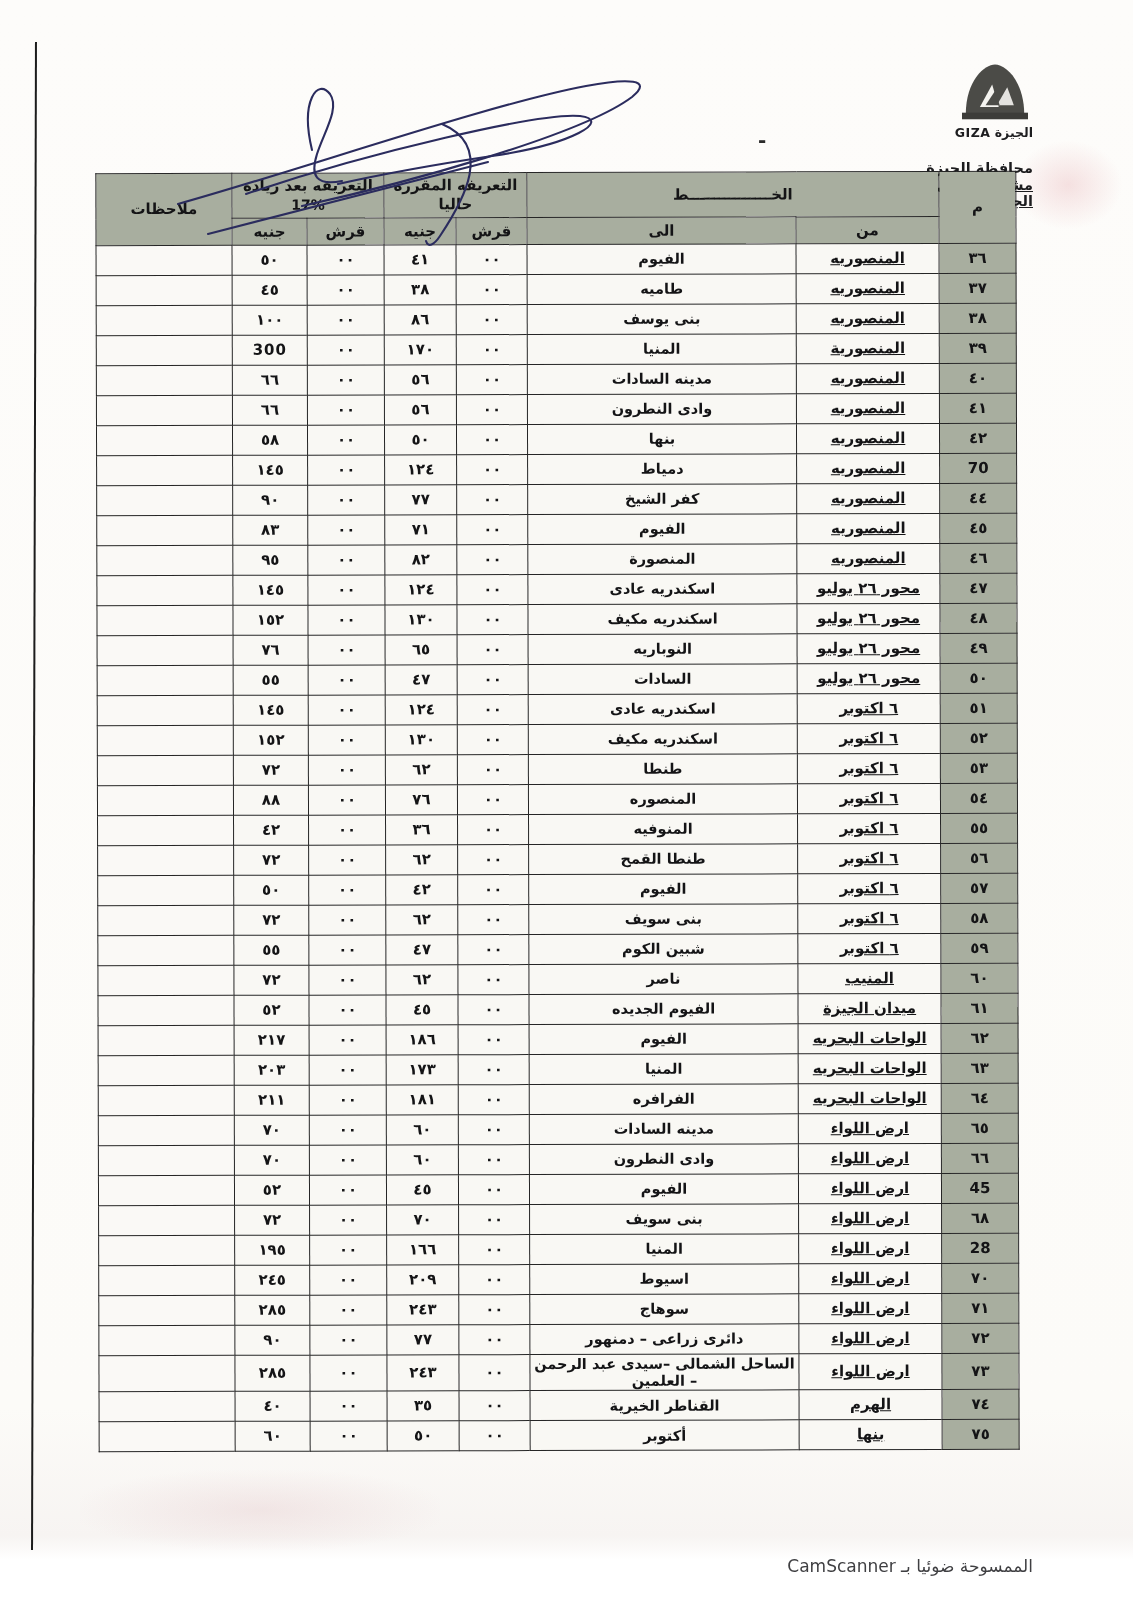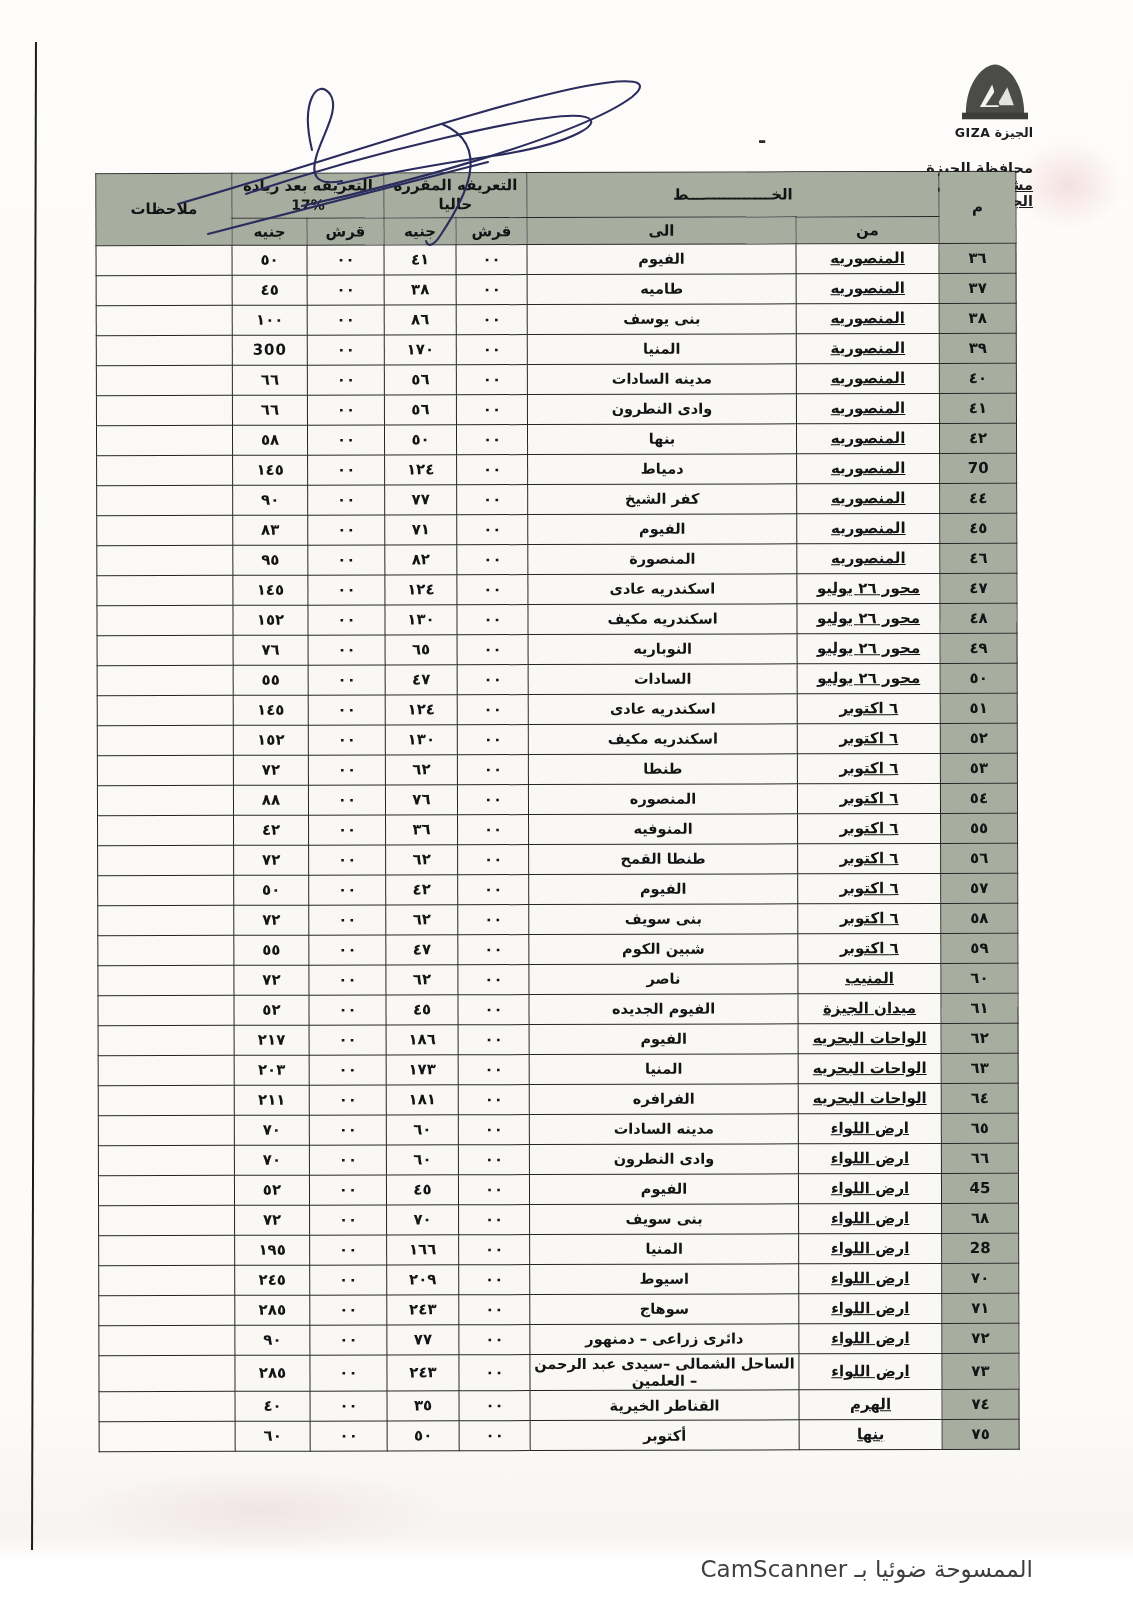--- a/index.html
+++ b/index.html
@@ -61,21 +61,21 @@
   }
   table.fare td.col-no{background:#a8ae9f;font-size:15px;}
   table.fare td.col-from{font-size:15px;text-decoration:underline;}
   table.fare td.col-to{font-size:14.5px;}
   table.fare td.col-num{letter-spacing:1px;}
   table.fare td.col-notes{background:#faf9f6;}
   .pct{font-size:14px;}
   
   .cam-footer{
     position:absolute;right:100px;top:1556px;direction:rtl;
-    font-size:23px;color:#3f3f42;font-weight:normal;
+    font-size:17px;color:#3f3f42;font-weight:normal;
     font-family:"DejaVu Sans",sans-serif;
   }
 </style>
 </head>
 <body>
 
 <div class="sheet">
 
   <div class="scan-edge"></div>
   <div class="smudge-tr"></div>

